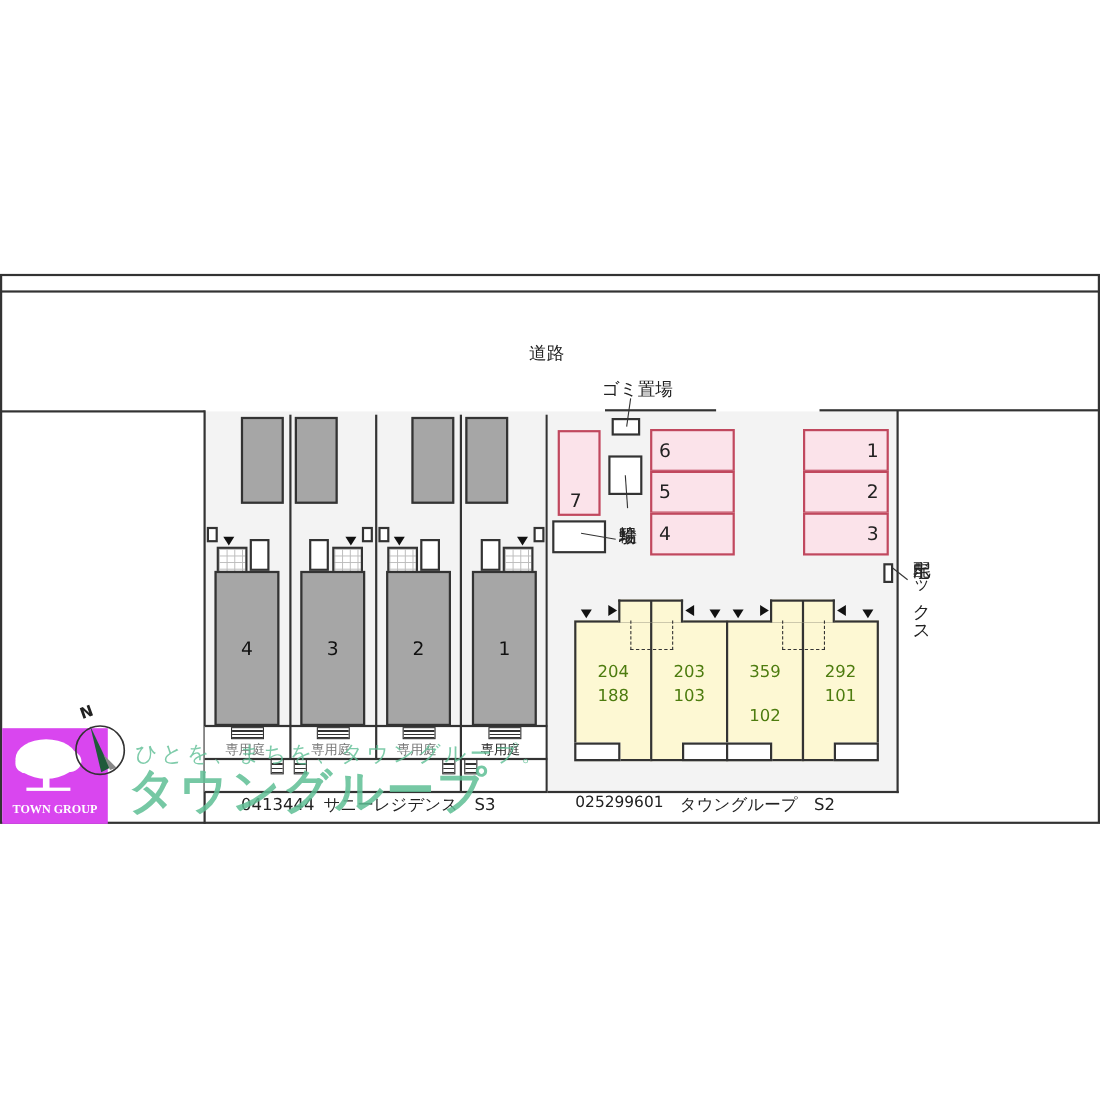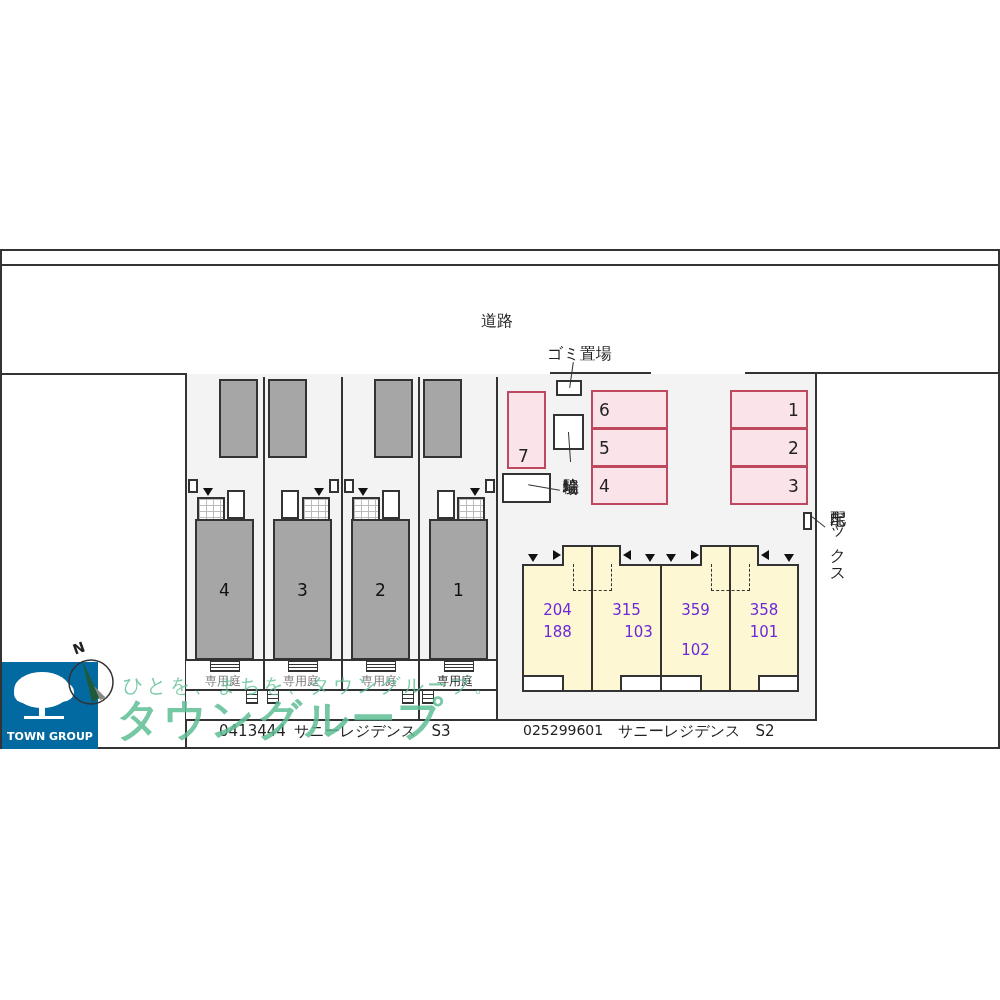--- a/index.html
+++ b/index.html
@@ -14,31 +14,31 @@
     .white-box { background: #fff; border: 2px solid #333; }
     .grid-box { border: 2px solid #333; background-color:#fff;
       background-image: linear-gradient(#bbb 1px, transparent 1px), linear-gradient(90deg, #bbb 1px, transparent 1px);
       background-size: 7px 6px; }
     .tri { width:0; height:0; border-left:5px solid transparent; border-right:5px solid transparent; border-top:8px solid #111; position:absolute; }
     .tri-r { width:0; height:0; border-top:5px solid transparent; border-bottom:5px solid transparent; border-left:8px solid #111; position:absolute; }
     .tri-l { width:0; height:0; border-top:5px solid transparent; border-bottom:5px solid transparent; border-right:8px solid #111; position:absolute; }
     .pink { background: #fbe3ea; border: 2px solid #c0485e; }
     .park-label { position:absolute; font-size:17px; color:#222; }
     .yellow { background: #fdf8d3; border: 2px solid #333; }
-    .unitnum { position:absolute; text-align:center; font-size:15px; line-height:24px; color:#6d28d9; width:100%; }
+    .unitnum { position:absolute; text-align:center; font-size:15px; line-height:24px; color:#4d7c0f; width:100%; }
     .stairs { position:absolute; border:1.5px solid #333; background:
        repeating-linear-gradient(#fff 0 2px, #333 2px 3px); }
     .stairs-v { position:absolute; border:1.5px solid #333; background:
        repeating-linear-gradient(#fff 0 3px, #333 3px 4px); }
     .label { position:absolute; font-size:16px; color:#222; white-space:nowrap; }
     .vlabel { position:absolute; font-size:16px; color:#222; writing-mode: vertical-rl; letter-spacing:1px; }
     .dashed { position:absolute; border: 1.5px dashed #333; }
     .watermark-small { position:absolute; font-size:20px; color:#5fbf95; opacity:0.8; white-space:nowrap; letter-spacing:3px; }
     .watermark-big { position:absolute; font-size:44px; color:#5fbf95; opacity:0.85; white-space:nowrap; font-weight:bold; letter-spacing:2px; }
-    .logo { position:absolute; background:#0369a1; }
+    .logo { position:absolute; background:#d946ef;font-family:Liberation Serif, serif; }
   </style>
 </head>
 <body>
 
 <div class="abs frame" style="left:0;top:249px;width:1000px;height:500px;"></div>
 <div class="line" style="left:0;top:264px;width:1000px;height:2px;"></div>
 
 <div class="label" style="left:481px;top:311px;">道路</div>
 
 <div class="abs lot" style="left:186px;top:374px;width:312px;height:346px;"></div>
@@ -171,41 +171,41 @@
 <div class="tri" style="left:666px;top:554px;"></div>
 <div class="tri-r" style="left:691px;top:550px;"></div>
 <div class="tri-l" style="left:761px;top:550px;"></div>
 <div class="tri" style="left:784px;top:554px;"></div>
 
 <div class="abs" style="left:522px;top:598px;width:71px;">
   <div class="unitnum" style="top:0;">204</div>
   <div class="unitnum" style="top:22px;">188</div>
 </div>
 <div class="abs" style="left:591px;top:598px;width:71px;">
-  <div class="unitnum" style="top:0;">315</div>
-  <div class="unitnum" style="top:22px;margin-left:12px;">103</div>
+  <div class="unitnum" style="top:0;">203</div>
+  <div class="unitnum" style="top:22px;">103</div>
 </div>
 <div class="abs" style="left:660px;top:598px;width:71px;">
   <div class="unitnum" style="top:0;">359</div>
   <div class="unitnum" style="top:40px;">102</div>
 </div>
 <div class="abs" style="left:729px;top:598px;width:70px;">
-  <div class="unitnum" style="top:0;">358</div>
+  <div class="unitnum" style="top:0;">292</div>
   <div class="unitnum" style="top:22px;">101</div>
 </div>
 
 <div class="abs white-box" style="left:522px;top:675px;width:42px;height:17px;"></div>
 <div class="abs white-box" style="left:620px;top:675px;width:42px;height:17px;"></div>
 <div class="abs white-box" style="left:660px;top:675px;width:42px;height:17px;"></div>
 <div class="abs white-box" style="left:758px;top:675px;width:41px;height:17px;"></div>
 
 <div class="label" style="left:219px;top:722px;font-size:15px;">0413444</div>
 <div class="label" style="left:294px;top:722px;font-size:15px;">サニーレジデンス　S3</div>
 <div class="label" style="left:523px;top:722px;font-size:14px;">025299601</div>
-<div class="label" style="left:618px;top:722px;font-size:15px;">サニーレジデンス　S2</div>
+<div class="label" style="left:618px;top:722px;font-size:15px;">タウングループ　S2</div>
 
 <div class="logo" style="left:2px;top:662px;width:96px;height:87px;">
   <svg width="96" height="70" viewBox="0 0 96 70" style="position:absolute;left:0;top:0;">
     <ellipse cx="40" cy="28" rx="28" ry="18" fill="#fff"></ellipse>
     <ellipse cx="22" cy="32" rx="10" ry="9" fill="#fff"></ellipse>
     <ellipse cx="60" cy="30" rx="12" ry="10" fill="#fff"></ellipse>
     <rect x="37" y="38" width="6" height="18" fill="#fff"></rect>
     <rect x="22" y="54" width="40" height="3" fill="#fff"></rect>
   </svg>
   <div style="position:absolute;left:0;width:96px;top:68px;text-align:center;color:#fff;font-size:11px;font-weight:bold;">TOWN GROUP</div>

